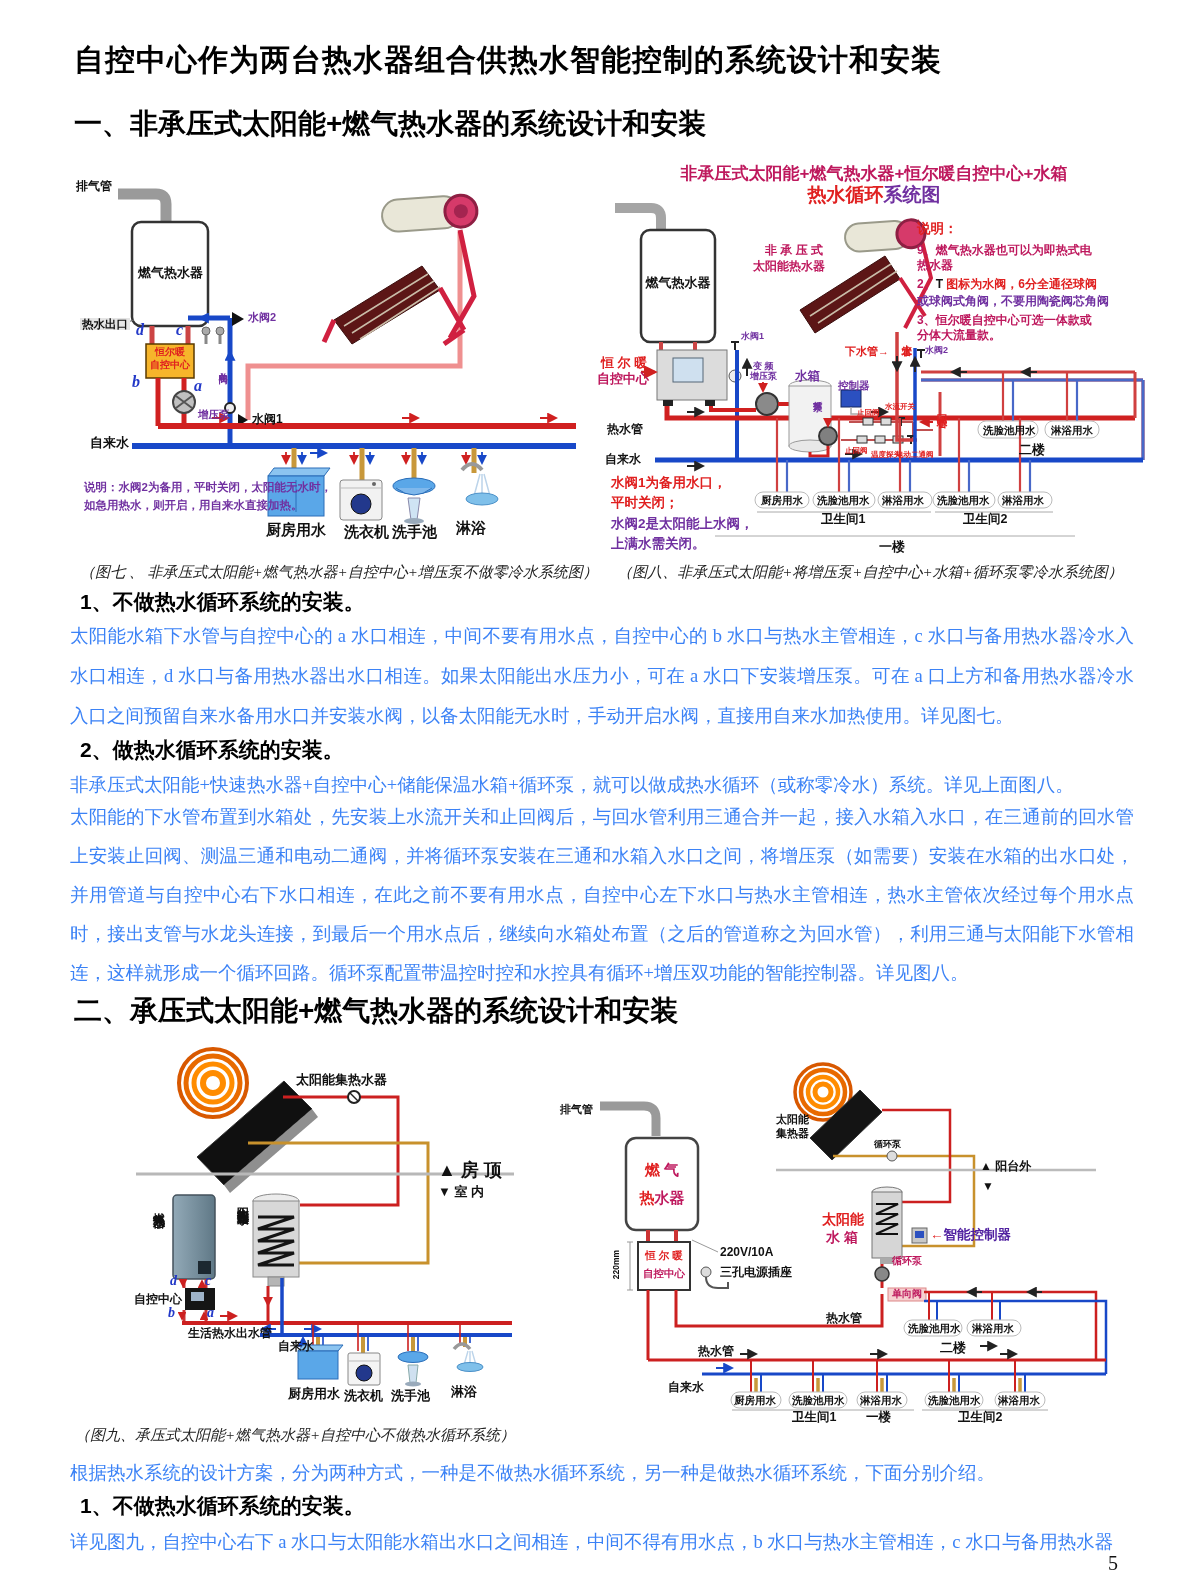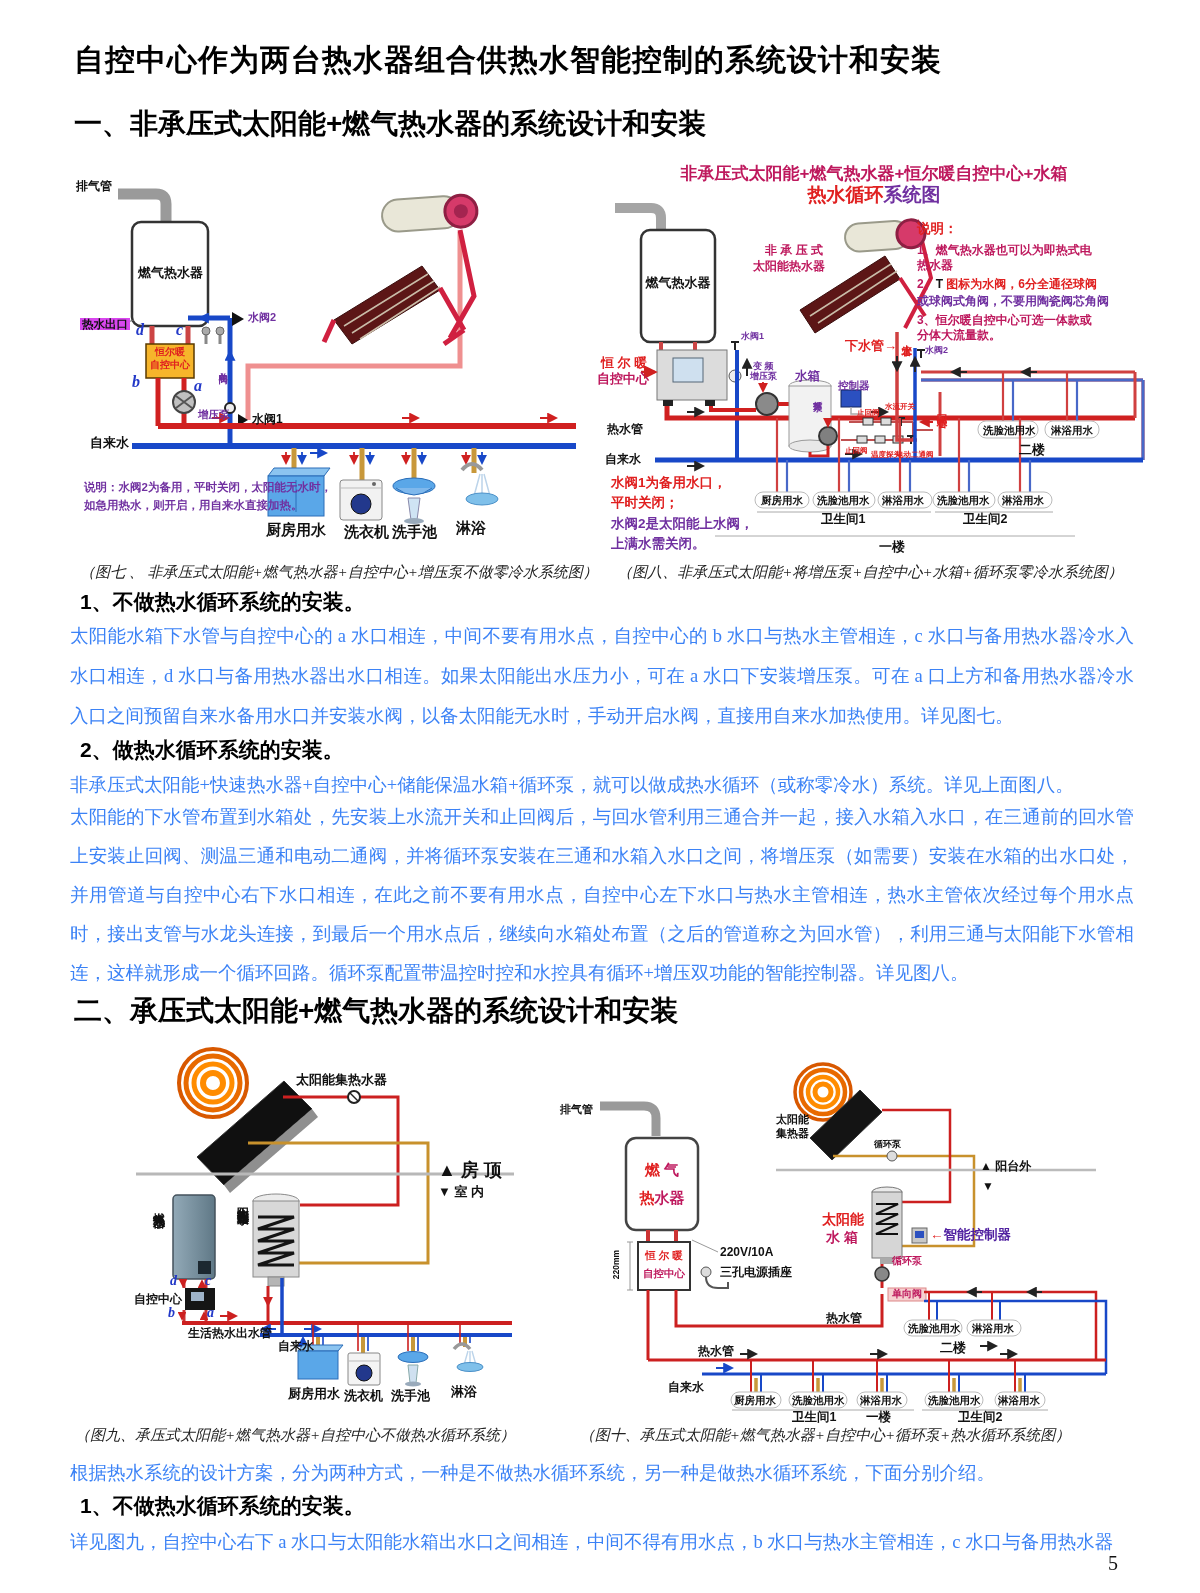--- a/index.html
+++ b/index.html
@@ -10,21 +10,21 @@
 .para{position:absolute;left:70px;width:1064px;font-size:18.5px;line-height:40px;color:#3b82f6;text-align:justify}
 .cap{position:absolute;font-style:italic;font-size:15px;color:#222;text-align:center;white-space:nowrap;font-family:"Liberation Serif","DejaVu Serif",serif}
 .fig{position:absolute;background:#fff}
 .fig svg{position:absolute;left:0;top:0;z-index:1}
 .lbl{position:absolute;font-family:"Liberation Sans","DejaVu Sans",sans-serif;font-weight:bold;white-space:nowrap;line-height:1.08;z-index:3}
 .v{writing-mode:vertical-rl;text-orientation:upright;white-space:normal;letter-spacing:1px}
 .r{color:#e02020}.b{color:#be185d}.p{color:#7030a0}.k{color:#111}
 .port{position:absolute;z-index:3;font-family:"Liberation Serif","DejaVu Serif",serif;font-style:italic;font-weight:bold;color:#2238c8;font-size:16px}
 .ctr{text-align:center}
 .pageno{position:absolute;font-size:20px;color:#111}
-.whitebg{background:#d946ef;padding:0 2px}
+.whitebg{background:#e5e5e5;padding:0 2px}
 </style>
 </head>
 <body>
 
 <div class="page">
 
   <div class="hd" style="left:74px;top:40px;font-size:30px;letter-spacing:1px">自控中心作为两台热水器组合供热水智能控制的系统设计和安装</div>
   <div class="hd" style="left:74px;top:105px;font-size:28px">一、非承压式太阳能+燃气热水器的系统设计和安装</div>
 
   <div class="fig" style="left:72px;top:168px;width:520px;height:392px">
@@ -216,42 +216,42 @@
       <path d="M162,352 H336 M340,352 H458 M120,376 H480" stroke="#aaa" stroke-width="1" fill="none"></path>
     </svg>
     <div class="lbl b ctr" style="left:0;top:5px;width:558px;font-size:17px">非承压式太阳能+燃气热水器+恒尔暖自控中心+水箱</div>
     <div class="lbl ctr" style="left:0;top:25px;width:558px;font-size:19px">
       <span class="r">热水循环</span><span class="p">系统图</span>
     </div>
     <span class="lbl k ctr" style="left:50px;top:116px;width:66px;font-size:13px">燃气热水器</span>
     <span class="lbl b" style="left:170px;top:84px;font-size:12px">非 承 压 式</span>
     <span class="lbl b" style="left:158px;top:100px;font-size:12px">太阳能热水器</span>
     <span class="lbl r" style="left:322px;top:62px;font-size:13.5px">说明：</span>
-    <span class="lbl b" style="left:322px;top:84px;font-size:12px">1、燃气热水器也可以为即热式电</span>
+    <span class="lbl b" style="left:322px;top:84px;font-size:12px">9、燃气热水器也可以为即热式电</span>
     <span class="lbl b" style="left:322px;top:99px;font-size:12px">热水器</span>
     <span class="lbl" style="left:322px;top:118px;font-size:12px">
       <span class="b">2、</span><span class="k">T </span><span class="r">图标为水阀，6分全通径球阀</span>
     </span>
     <span class="lbl p" style="left:322px;top:135px;font-size:12px">或球阀式角阀，不要用陶瓷阀芯角阀</span>
     <span class="lbl b" style="left:322px;top:154px;font-size:12px">3、恒尔暖自控中心可选一体款或</span>
     <span class="lbl b" style="left:322px;top:169px;font-size:12px">分体大流量款。</span>
     <span class="lbl r" style="left:6px;top:196px;font-size:13px">恒 尔 暖</span>
     <span class="lbl b" style="left:2px;top:212px;font-size:13px">自控中心</span>
     <span class="lbl p" style="left:146px;top:172px;font-size:9px">水阀1</span>
     <span class="lbl p" style="left:158px;top:202px;font-size:9px">变 频</span>
     <span class="lbl p" style="left:155px;top:212px;font-size:9px">增压泵</span>
     <span class="lbl p" style="left:200px;top:210px;font-size:12.5px">水箱</span>
     <span class="lbl p" style="left:243px;top:220px;font-size:10.5px">控制器</span>
     <span class="lbl p v" style="left:217px;top:234px;font-size:9px;height:36px">循环泵</span>
     <span class="lbl r" style="left:262px;top:249px;font-size:7.5px">止回阀</span>
     <span class="lbl r" style="left:290px;top:243px;font-size:7.5px">水流开关</span>
     <span class="lbl r" style="left:250px;top:287px;font-size:7.5px">止回阀</span>
     <span class="lbl r" style="left:276px;top:291px;font-size:7.5px">温度探头</span>
     <span class="lbl r" style="left:301px;top:291px;font-size:7.5px">电动二通阀</span>
-    <span class="lbl r" style="left:250px;top:179px;font-size:13px">下水管→</span>
+    <span class="lbl r" style="left:250px;top:186px;font-size:11px">下水管→</span>
     <span class="lbl r v" style="left:306px;top:176px;font-size:10.5px;height:40px">上水管</span>
     <span class="lbl p" style="left:330px;top:186px;font-size:9px">水阀2</span>
     <span class="lbl r v" style="left:340px;top:246px;font-size:11px;height:44px">回水管</span>
     <span class="lbl k" style="left:388px;top:265px;font-size:10.5px">洗脸池用水</span>
     <span class="lbl k" style="left:456px;top:265px;font-size:10.5px">淋浴用水</span>
     <span class="lbl k" style="left:424px;top:283px;font-size:13px">二楼</span>
     <span class="lbl k" style="left:12px;top:263px;font-size:12px">热水管</span>
     <span class="lbl k" style="left:10px;top:293px;font-size:12px">自来水</span>
     <span class="lbl r" style="left:16px;top:316px;font-size:13.5px">水阀1为备用水口，</span>
     <span class="lbl r" style="left:16px;top:336px;font-size:13.5px">平时关闭；</span>
@@ -472,20 +472,19 @@
     <span class="lbl k" style="left:262px;top:353px;font-size:10.5px">洗脸池用水</span>
     <span class="lbl k" style="left:330px;top:353px;font-size:10.5px">淋浴用水</span>
     <span class="lbl k" style="left:398px;top:353px;font-size:10.5px">洗脸池用水</span>
     <span class="lbl k" style="left:468px;top:353px;font-size:10.5px">淋浴用水</span>
     <span class="lbl k" style="left:262px;top:369px;font-size:12.5px">卫生间1</span>
     <span class="lbl k" style="left:428px;top:369px;font-size:12.5px">卫生间2</span>
     <span class="lbl k" style="left:336px;top:369px;font-size:12.5px">一楼</span>
   </div>
 
   <div class="cap" style="left:60px;top:1426px;width:470px">（图九、承压式太阳能+燃气热水器+自控中心不做热水循环系统）</div>
-  <div class="cap" style="left:570px;top:1426px;width:510px">（图十、承压式太阳能+燃气热水器+自控中心+循环泵+热水循环系统图）</div>
 
   <div class="para" style="top:1453px">根据热水系统的设计方案，分为两种方式，一种是不做热水循环系统，另一种是做热水循环系统，下面分别介绍。</div>
   <div class="hd" style="left:80px;top:1492px;font-size:21px">1、不做热水循环系统的安装。</div>
   <div class="para" style="top:1522px">详见图九，自控中心右下 a 水口与太阳能水箱出水口之间相连，中间不得有用水点，b 水口与热水主管相连，c 水口与备用热水器</div>
 
   <div class="pageno" style="left:1108px;top:1552px">5</div>
 </div>
 
 </body></html>

